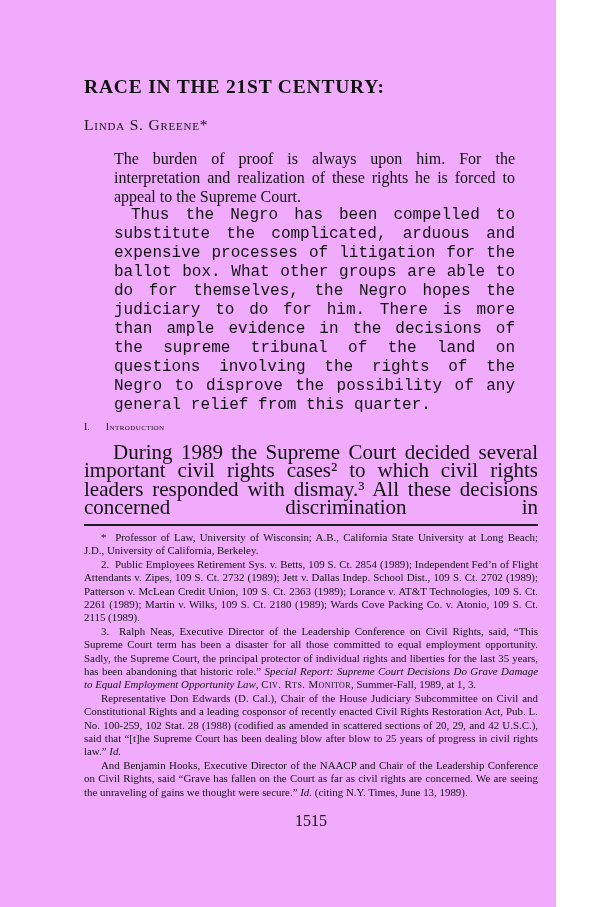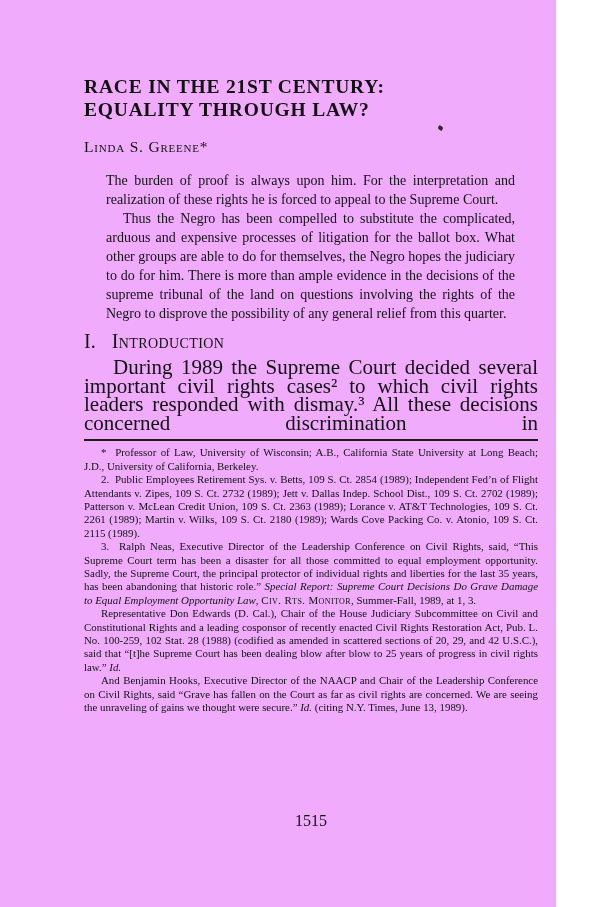--- a/index.html
+++ b/index.html
@@ -37,31 +37,31 @@
     transform: rotate(32deg);
   }
   .author {
     margin-top: 17px;
     font-variant: small-caps;
     font-size: 15.5px;
     letter-spacing: 0.8px;
   }
   .epigraph {
     margin-top: 15px;
-    margin-left: 22px;
+    margin-left: 30px;
     margin-right: 23px;
-    font-size: 14px;
+    font-size: 16px;
     line-height: 19px;
     text-align: justify;
   }
-  .epigraph .q2 { text-indent: 17px; }
+  .epigraph .q2 { text-indent: 17px; font-family: Liberation Mono, monospace; }
   .epigraph .attribution { text-align: right; }
   .section-heading {
-    margin-top: 9px;
-    font-size: 20px;
+    margin-top: 2px;
+    font-size: 10px;
     line-height: 19px;
   }
   .section-heading .sec-num { margin-right: 16px; }
   .sc { font-variant: small-caps; letter-spacing: 0.4px; }
   .it { font-style: italic; }
   .body-para {
     margin-top: 7px;
     font-size: 21px;
     line-height: 18.6px;
     text-align: justify;
@@ -91,24 +91,20 @@
   }
 </style>
 </head>
 <body>
 
 <div class="page">
   <div class="content">
 
     <h1 class="article-title">
       <span style="display:block">RACE IN THE 21ST CENTURY:</span>
-      <span style="display:block; position:relative">
-        <span>EQUALITY THROUGH LAW?</span>
-        <span class="ink-speck"></span>
-      </span>
     </h1>
 
     <div class="author">Linda S. Greene*</div>
 
     <blockquote class="epigraph">
       <p class="q1">The burden of proof is always upon him. For the interpretation and realization of these rights he is forced to appeal to the Supreme Court.</p>
       <p class="q2">Thus the Negro has been compelled to substitute the complicated, arduous and expensive processes of litigation for the ballot box. What other groups are able to do for themselves, the Negro hopes the judiciary to do for him. There is more than ample evidence in the decisions of the supreme tribunal of the land on questions involving the rights of the Negro to disprove the possibility of any general relief from this quarter.</p>
     </blockquote>
 
     <div class="section-heading">

